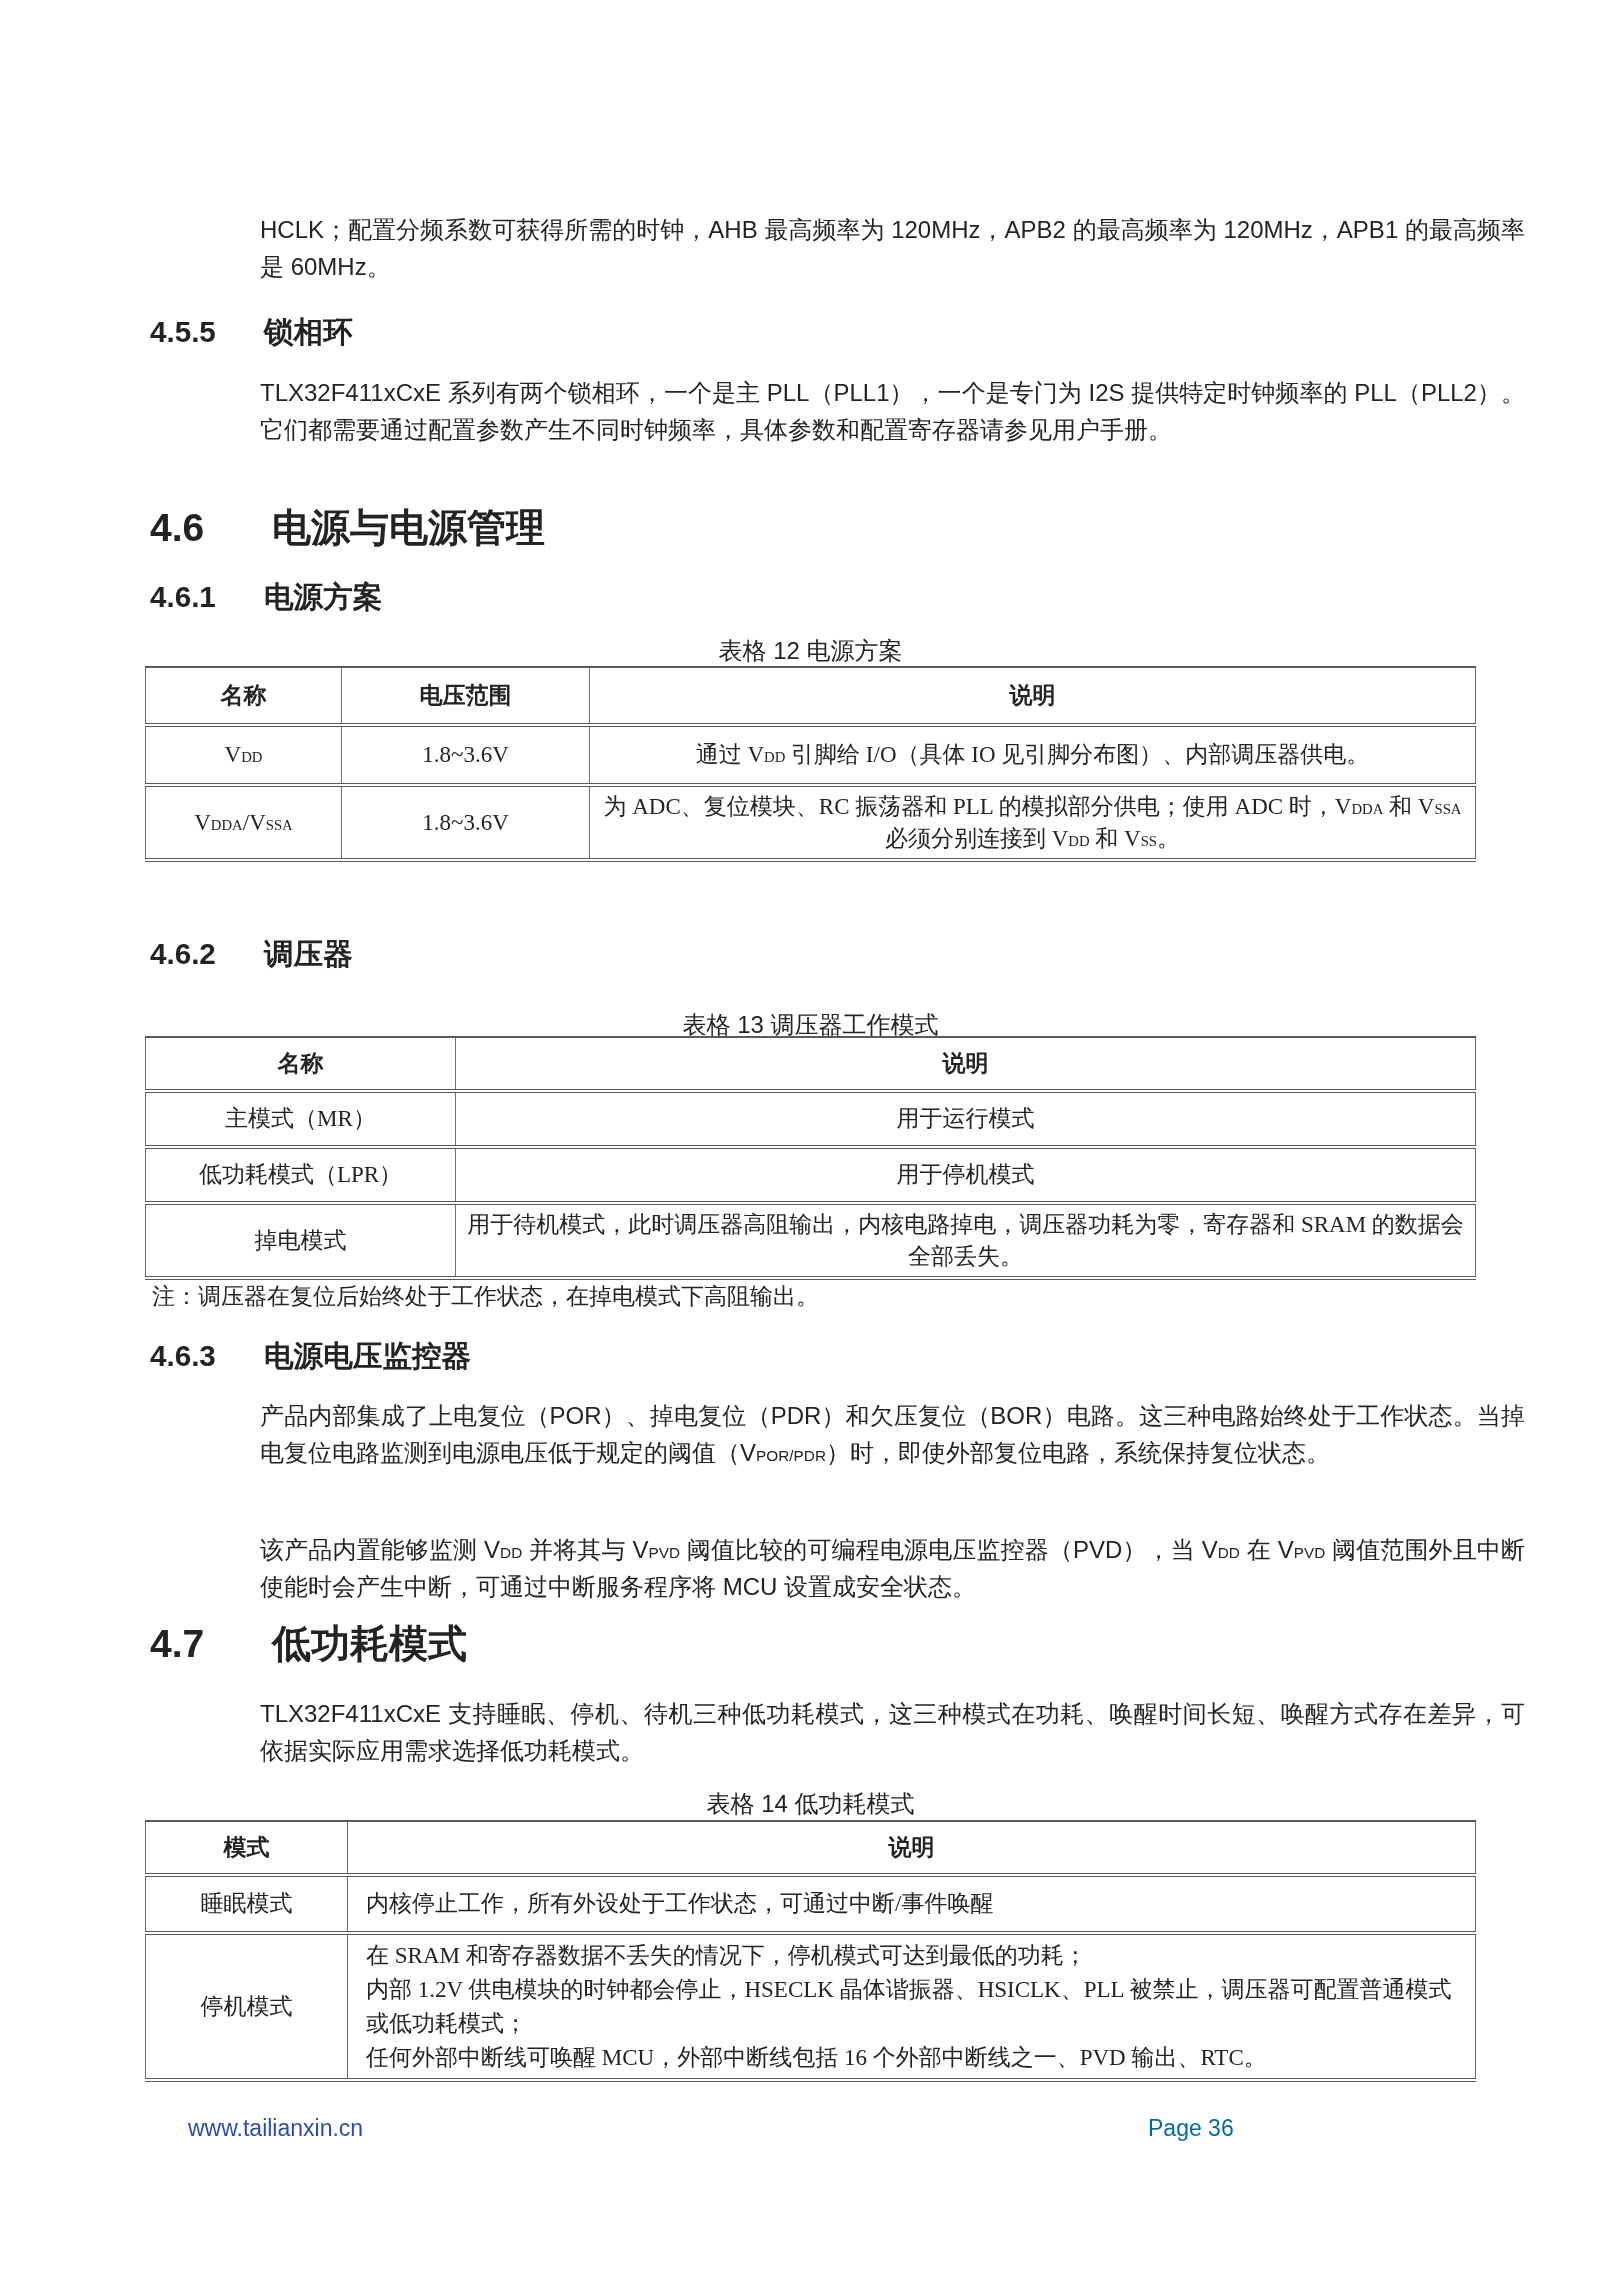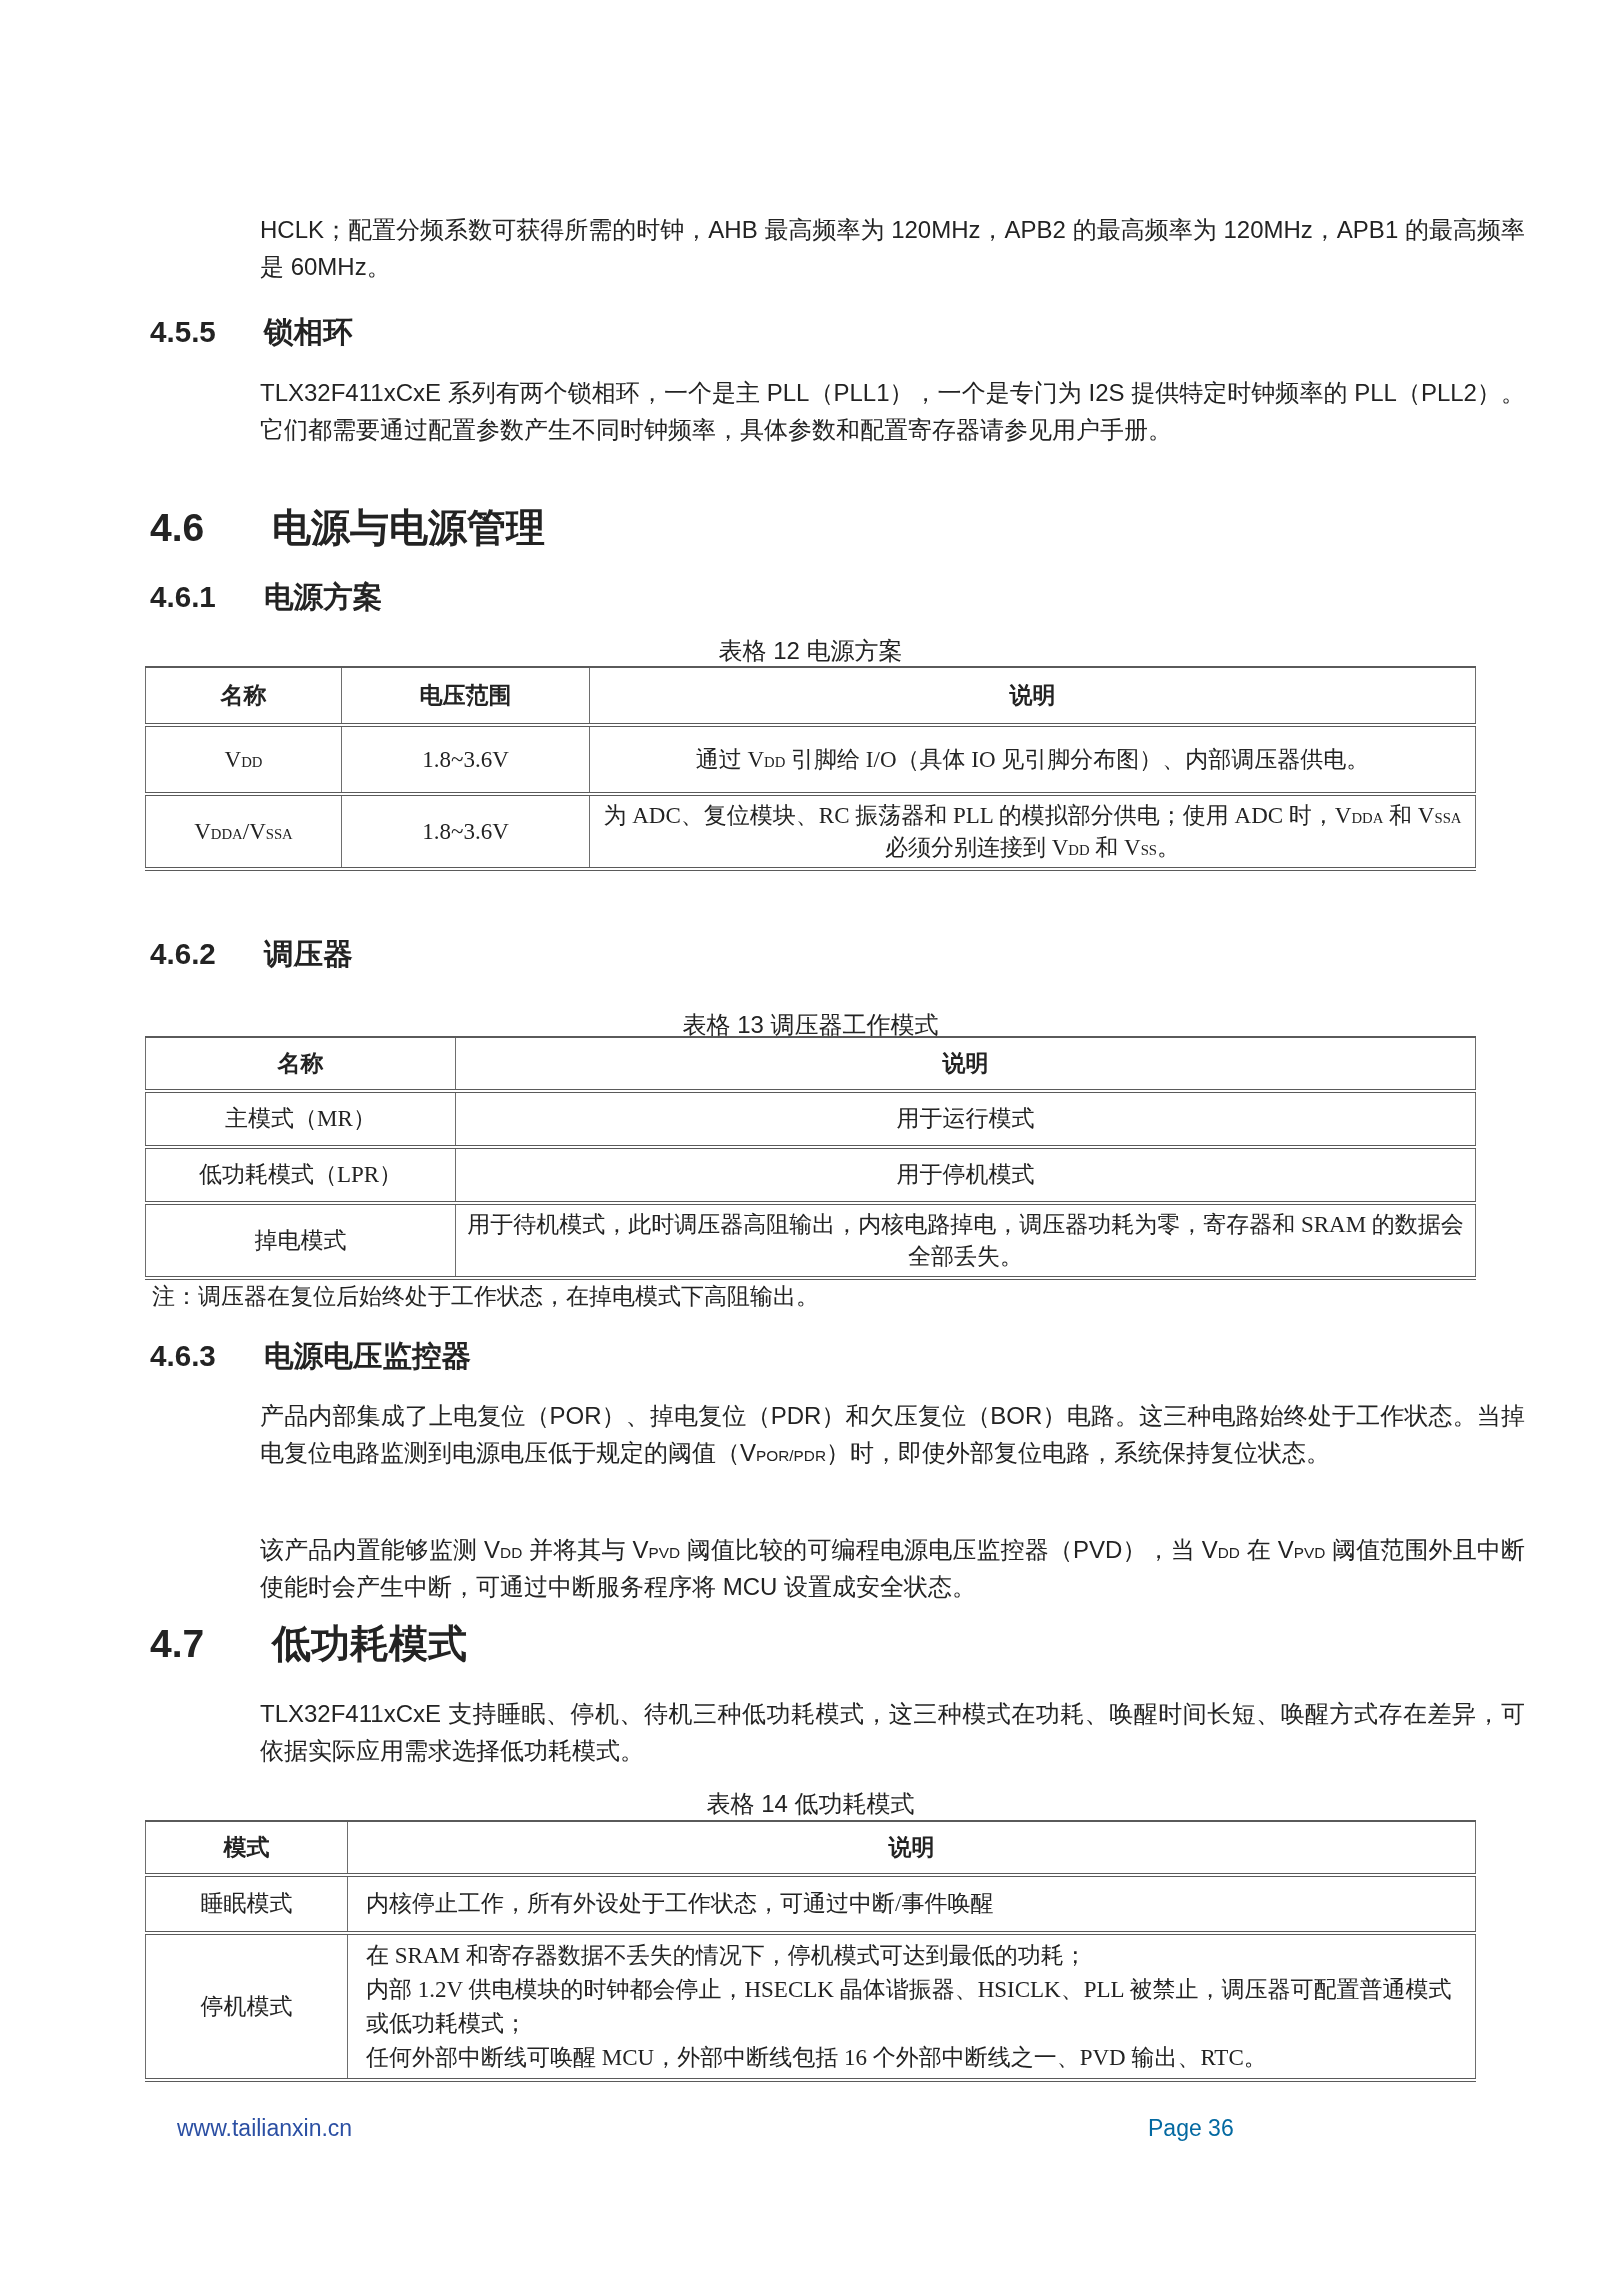--- a/index.html
+++ b/index.html
@@ -47,21 +47,21 @@
   td.left,.t14 td.desc{text-align:left;padding-left:18px;padding-right:19px;}
   .t14 td.desc div{line-height:34px;}
   .note{
     position:absolute;left:152px;width:1325px;
     font-size:23px;line-height:30px;
   }
   sub{font-size:0.64em;vertical-align:baseline;line-height:1;}
   .footer-link,.footer-page{
     position:absolute;font-size:23px;line-height:27px;
   }
-  .footer-link{left:177px;}
+  .footer-link{left:188px;}
   .footer-page{left:1148px;}
 </style>
 </head>
 <body>
 
 <div class="page">
 
   <p class="para" style="top:211px">HCLK；配置分频系数可获得所需的时钟，AHB 最高频率为 120MHz，APB2 的最高频率为 120MHz，APB1 的最高频率是 60MHz。</p>
 
   <div class="h2" style="top:315px">
@@ -85,21 +85,21 @@
         <col style="width:196px">
         <col style="width:248px">
         <col>
       </colgroup>
     <tbody>
         <tr style="height:58px">
       <th>名称</th>
       <th>电压范围</th>
       <th>说明</th>
     </tr>
-    <tr style="height:69px">
+    <tr style="height:60px">
       <td>V<sub>DD</sub></td>
       <td>1.8~3.6V</td>
       <td>通过 V<sub>DD</sub> 引脚给 I/O（具体 IO 见引脚分布图）、内部调压器供电。</td>
     </tr>
     <tr style="height:69px">
       <td>V<sub>DDA</sub>/V<sub>SSA</sub></td>
       <td>1.8~3.6V</td>
       <td>为 ADC、复位模块、RC 振荡器和 PLL 的模拟部分供电；使用 ADC 时，V<sub>DDA</sub> 和 V<sub>SSA</sub>必须分别连接到 V<sub>DD</sub> 和 V<sub>SS</sub>。</td>
     </tr>
   </tbody>

